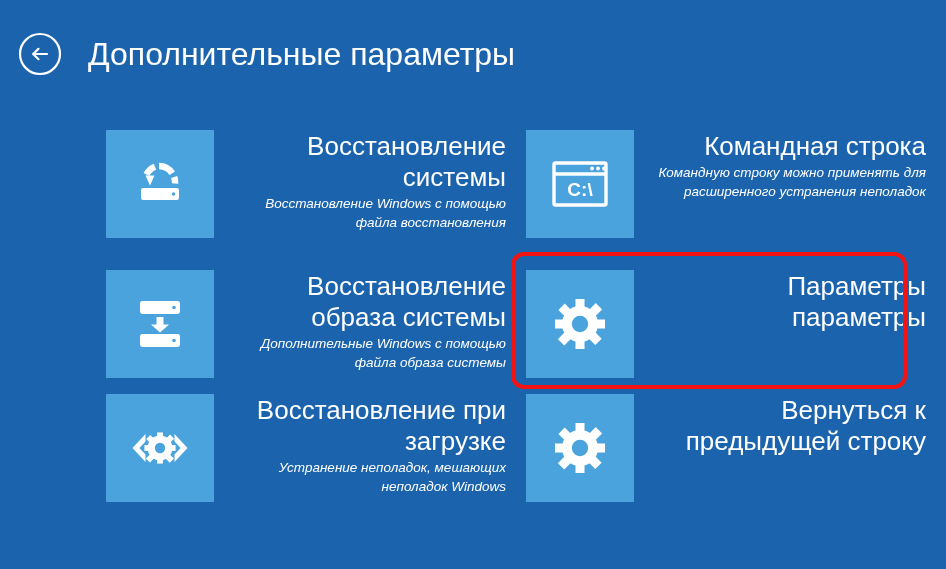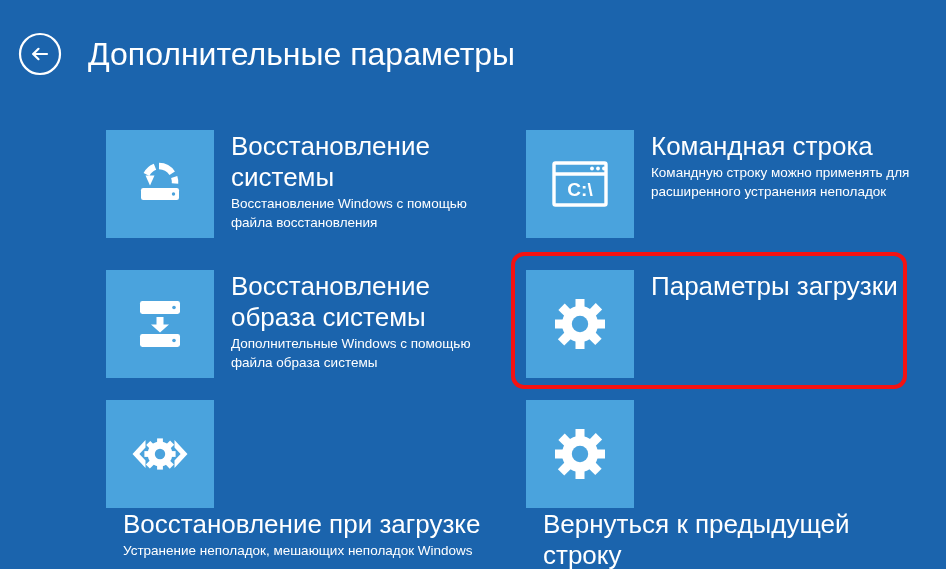--- a/index.html
+++ b/index.html
@@ -49,39 +49,40 @@
     color: #ffffff;
   }
 
   
   .grid {
     position: absolute;
     left: 0;
     top: 108px;
     width: 812px;
     height: 461px;
+    text-align: right;
   }
   .column {
     position: absolute;
     top: 0;
     width: 420px;
   }
   .column-left  { left: 106px; }
   .column-right { left: 526px; }
 
   .tile {
     position: absolute;
     display: flex;
     align-items: flex-start;
     width: 400px;
     height: 108px;
   }
   .tile-row-0 { top: 22px; }
   .tile-row-1 { top: 162px; }
-  .tile-row-2 { top: 292px; flex-direction: column; }
+  .tile-row-2 { top: 286px; }
 
   .tile-icon {
     flex: 0 0 auto;
     width: 108px;
     height: 108px;
     background: #4aa3dd;
     display: flex;
     align-items: center;
     justify-content: center;
   }
@@ -100,20 +101,21 @@
     color: #ffffff;
     letter-spacing: 0px;
   }
   .tile-desc {
     font-size: 13.5px;
     font-weight: 400;
     line-height: 19px;
     color: #ffffff;
     margin-top: 1px;
     letter-spacing: 0px;
+    font-style: italic;
   }
 
   
   .highlight-box {
     position: absolute;
     left: 511px;
     top: 252px;
     width: 396px;
     height: 137px;
     border: 4px solid #f41212;
@@ -249,21 +251,21 @@
               <rect x="14.6" y="15.3" width="9" height="10" transform="rotate(-45 19.1 20.3)"></rect>
               <rect x="44.4" y="43.3" width="9" height="10" transform="rotate(-45 48.9 48.3)"></rect>
               <rect x="44.4" y="15.3" width="10" height="9" transform="rotate(-45 49.4 19.8)"></rect>
               <rect x="13.6" y="44.3" width="10" height="9" transform="rotate(-45 18.6 48.8)"></rect>
             </g>
             <circle cx="34" cy="34" r="8.2" fill="#4aa3dd"></circle>
           </svg>
         </span>
       </div>
       <div class="tile-text">
-        <div class="tile-title">Параметры загрузки</div>
+        <div class="tile-title">Параметры параметры</div>
       </div>
     </div>
 
     <div class="tile tile-row-2">
       <div class="tile-icon">
         <span>
           <svg width="68" height="68" viewBox="0 0 68 68">
             <g fill="#ffffff">
               <circle cx="34" cy="34" r="18"></circle>
               <rect x="29.5" y="9" width="9" height="10"></rect>

